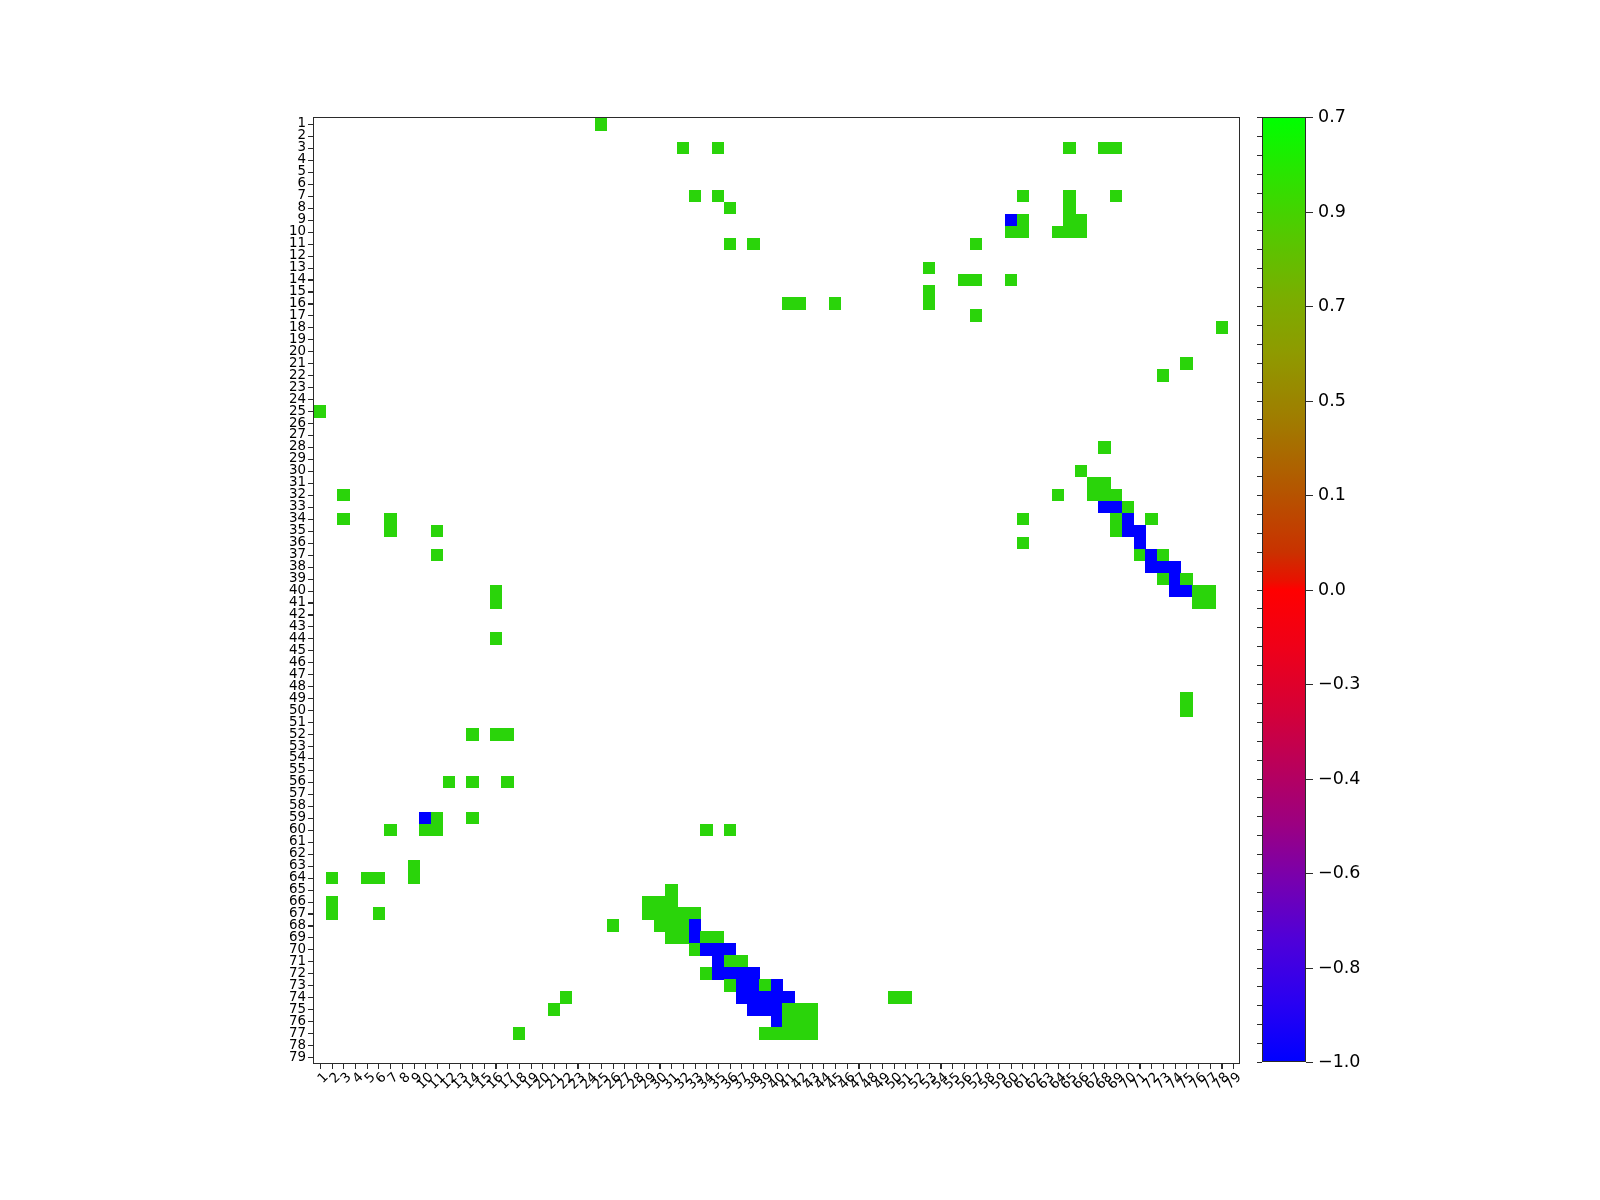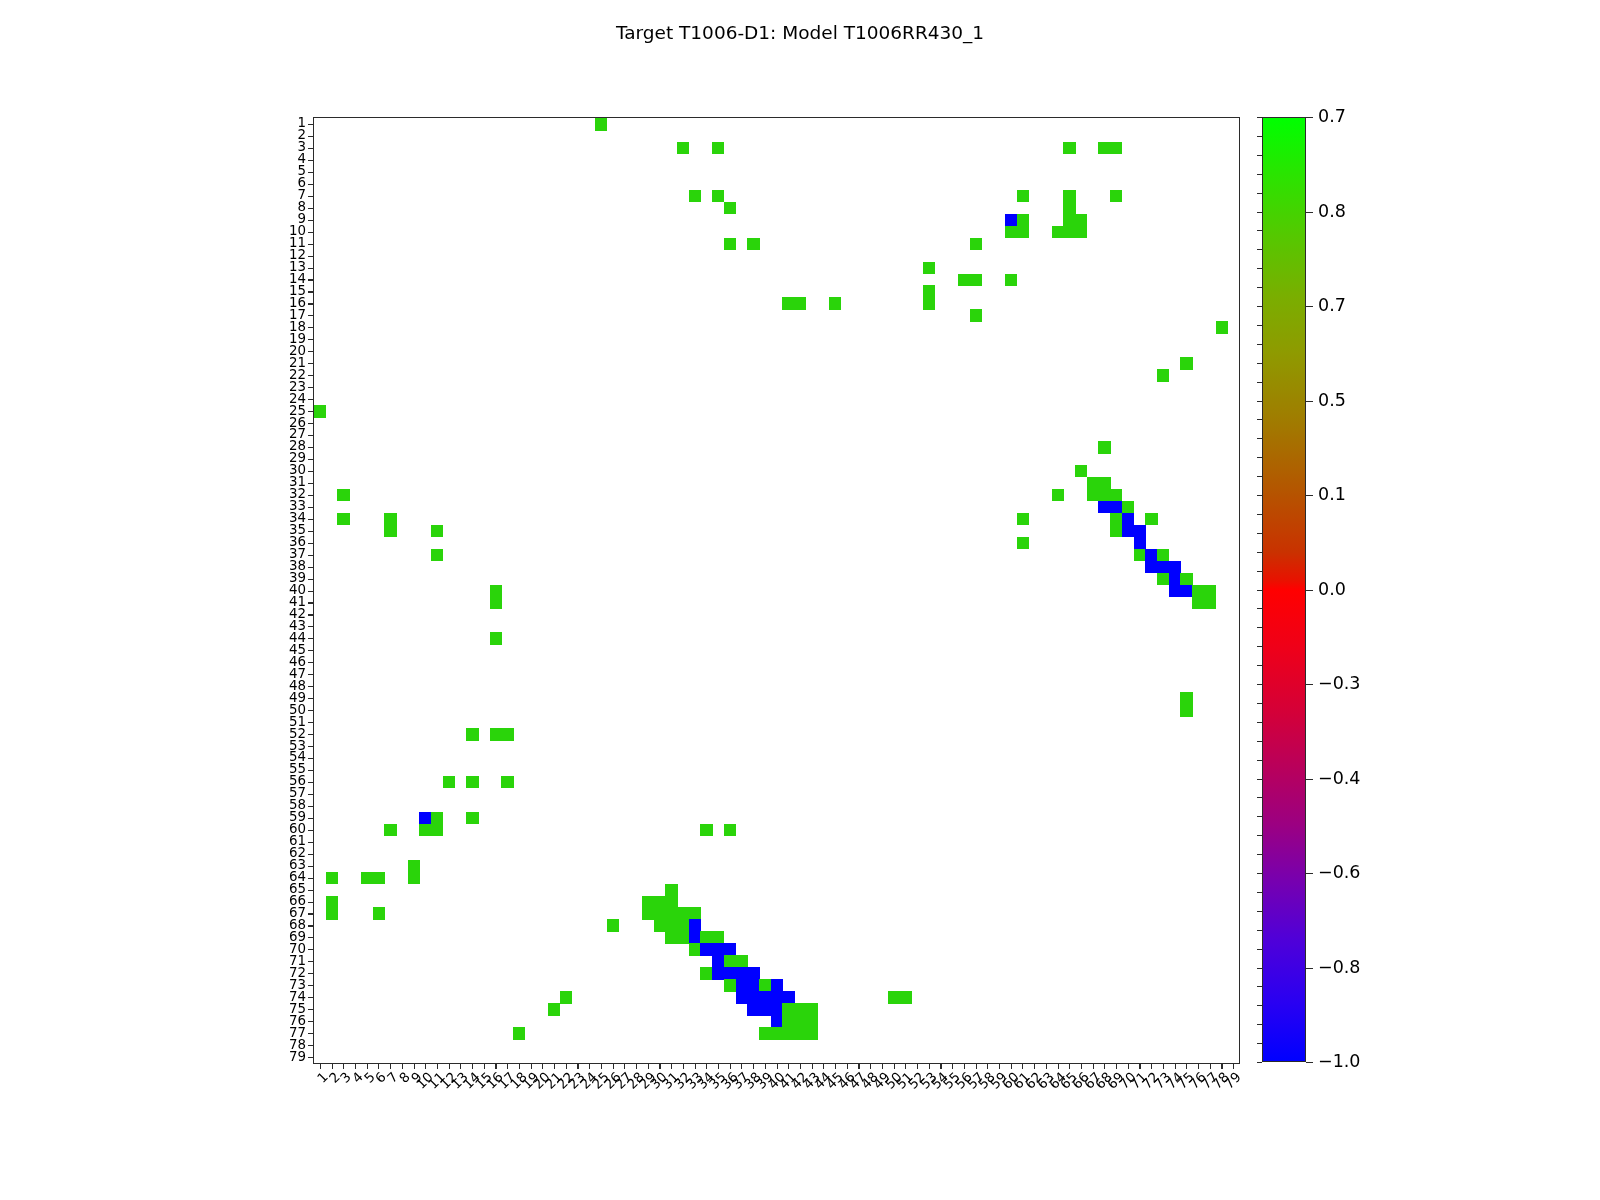--- a/index.html
+++ b/index.html
@@ -170,21 +170,20 @@
     color: #000;
     white-space: nowrap;
   }
 </style>
 </head>
 <body>
 
 <div id="root">
 
   <div class="title-block">
-    <div class="title-line">Target T1006-D1: Model T1006RR430_1</div>
   </div>
 
 
   <div id="ylabels">
       <div class="ylabel" style="top: -0.518987px;">1</div>
       <div class="ylabel" style="top: 11.443px;">2</div>
       <div class="ylabel" style="top: 23.4051px;">3</div>
       <div class="ylabel" style="top: 35.3671px;">4</div>
       <div class="ylabel" style="top: 47.3291px;">5</div>
       <div class="ylabel" style="top: 59.2911px;">6</div>
@@ -673,21 +672,21 @@
       <div class="tick-v" style="left: 895.728px; top: 945px; height: 6px;"></div>
       <div class="tick-v" style="left: 907.437px; top: 945px; height: 6px;"></div>
       <div class="tick-v" style="left: 919.146px; top: 945px; height: 6px;"></div>
     </div>
 
   <div id="colorbar-wrap">
     <div id="colorbar"></div>
   <div class="cb-tick" style="top: 0px;"></div>
       <div class="cb-label" style="top: -9px;">0.7</div>
       <div class="cb-tick" style="top: 94.5px;"></div>
-      <div class="cb-label" style="top: 85.5px;">0.8</div>
+      <div class="cb-label" style="top: 85.5px;">0.9</div>
       <div class="cb-tick" style="top: 189px;"></div>
       <div class="cb-label" style="top: 180px;">0.7</div>
       <div class="cb-tick" style="top: 283.5px;"></div>
       <div class="cb-label" style="top: 274.5px;">0.5</div>
       <div class="cb-tick" style="top: 378px;"></div>
       <div class="cb-label" style="top: 369px;">0.1</div>
       <div class="cb-tick" style="top: 472.5px;"></div>
       <div class="cb-label" style="top: 463.5px;">0.0</div>
       <div class="cb-tick" style="top: 567px;"></div>
       <div class="cb-label" style="top: 558px;">−0.3</div>

